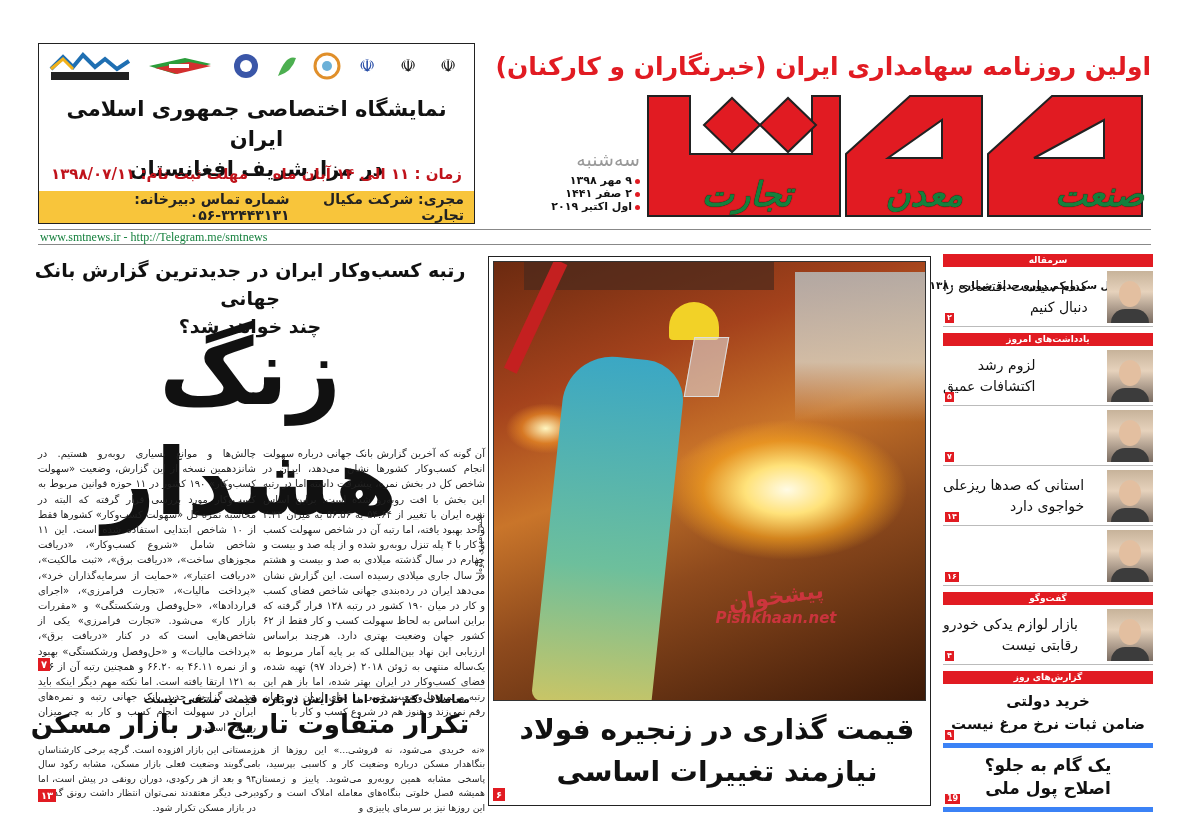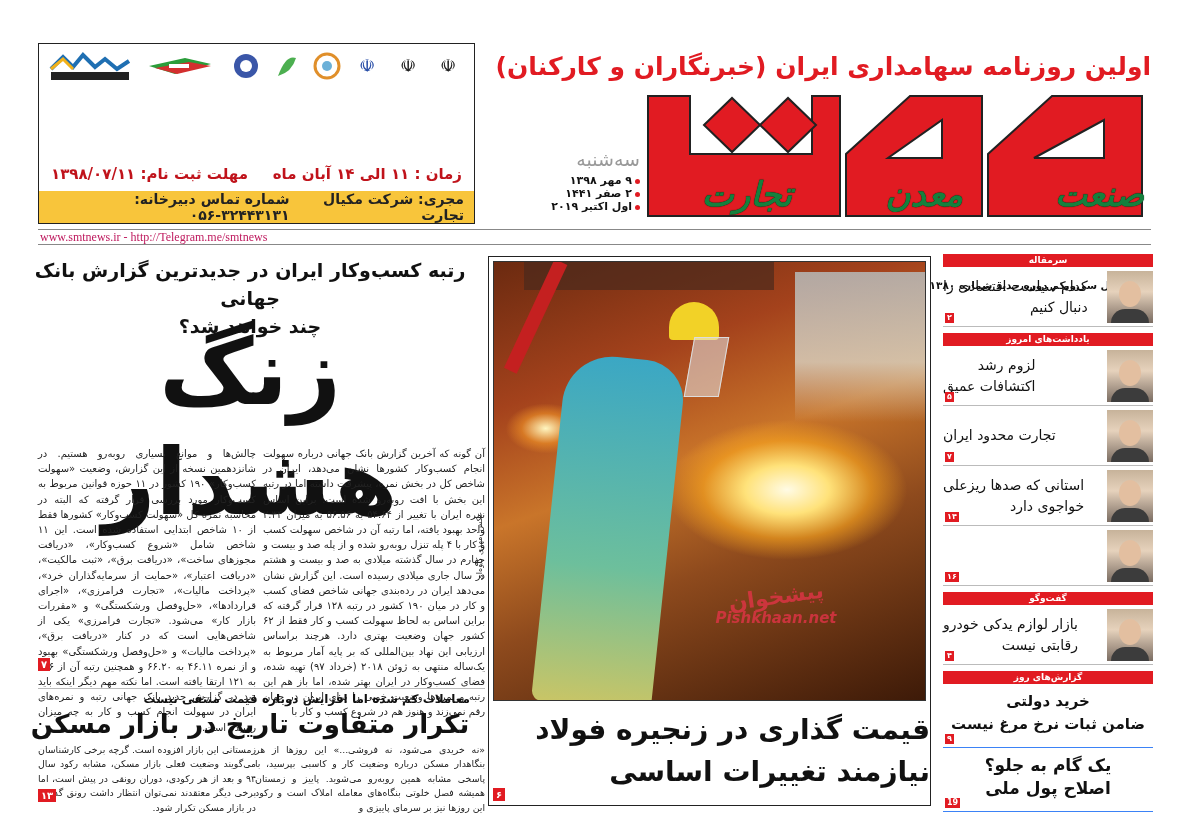--- a/index.html
+++ b/index.html
@@ -28,21 +28,21 @@
   .ad-logo.wide { width: 90px; }
   .ad-title { position: absolute; top: 50px; left: 0; right: 0; text-align: center; font: bold 21px "DejaVu Sans", sans-serif; line-height: 30px; color: #111; }
   .ad-row { position: absolute; top: 117px; left: 12px; right: 12px; height: 26px; display: flex; justify-content: space-between; align-items: center; color: #c0131b; font: bold 15px "DejaVu Sans", sans-serif; }
   .ad-foot { position: absolute; left: 0; right: 0; bottom: 0; height: 32px; background: #f8c53b; display: flex; justify-content: space-between; align-items: center; padding: 0 10px; font: bold 14px "DejaVu Sans", sans-serif; color: #222; }
 
   
   .rule-top { position: absolute; left: 38px; right: 40px; top: 229px; height: 1px; background: #888; }
   .rule-bot { position: absolute; left: 38px; right: 40px; top: 244px; height: 1px; background: #888; }
   .issue-line { position: absolute; right: 56px; top: 231px; font: bold 10.5px "DejaVu Sans", sans-serif; color: #111; white-space: nowrap; margin-top: 48px; }
   .issue-line .dot { display: inline-block; width: 5px; height: 5px; border-radius: 50%; background: #e11b22; margin: 0 3px; vertical-align: middle; }
-  .web-line { position: absolute; left: 40px; top: 230px; direction: ltr; font: 12px "Liberation Serif", serif; color: #be185d; white-space: nowrap; }
+  .web-line { position: absolute; left: 40px; top: 230px; direction: ltr; font: 12px "Liberation Serif", serif; color: #15803d; white-space: nowrap; }
 
   
   .kicker { position: absolute; left: 30px; top: 256px; width: 440px; text-align: center; font: bold 19px "DejaVu Sans", sans-serif; line-height: 28px; }
   .headline { position: absolute; left: 30px; top: 318px; width: 440px; text-align: center; font: bold 92px "DejaVu Sans", sans-serif; line-height: 110px; letter-spacing: -2px; }
   .col-text { position: absolute; font: 10px "DejaVu Sans", sans-serif; line-height: 15.2px; text-align: justify; color: #222; }
   .ct-1 { right: 706px; top: 446px; width: 222px; }
   .ct-2 { left: 38px; top: 446px; width: 218px; }
   .pg-badge { display: inline-block; background: #e11b22; color: #fff; font: bold 10px "DejaVu Sans", sans-serif; padding: 0 3px; line-height: 13px; vertical-align: middle; }
   .badge-main { position: absolute; left: 38px; top: 658px; }
 
@@ -64,34 +64,34 @@
   .photo .wall { position: absolute; right: 0; top: 10px; width: 130px; height: 150px; background: linear-gradient(180deg, #b8c2c4, #d8d3c4 60%, rgba(216,211,196,0)); opacity: 0.8; }
   .photo .beam { position: absolute; left: 30px; top: 0; width: 250px; height: 28px; background: #4a2a1c; opacity: 0.7; }
   .photo .pipe { position: absolute; left: 60px; top: 0; width: 14px; height: 120px; background: #c42020; transform: rotate(25deg); transform-origin: top; }
   .worker-body { position: absolute; left: 55px; top: 95px; width: 120px; height: 350px; background: linear-gradient(180deg, #3ba7c4, #6dbf9c 60%, #c9c566); border-radius: 50px 40px 10px 10px; transform: rotate(6deg); }
   .worker-head { position: absolute; left: 175px; top: 40px; width: 50px; height: 38px; background: #f2d227; border-radius: 25px 25px 4px 4px; }
   .worker-visor { position: absolute; left: 195px; top: 75px; width: 35px; height: 60px; background: rgba(230,230,230,0.55); border: 1px solid #ddd; transform: skewX(-10deg); }
   .watermark { position: absolute; left: 212px; top: 322px; width: 140px; text-align: center; color: #e8334a; opacity: 0.75; direction: ltr; }
   .watermark .wm-fa { font: bold 22px "DejaVu Sans", sans-serif; direction: rtl; transform: rotate(-8deg); }
   .watermark .wm-en { font: italic bold 15px "DejaVu Sans", sans-serif; }
   .photo-credit { position: absolute; left: -14px; top: 345px; font: 8px "DejaVu Sans", sans-serif; color: #222; transform: rotate(-90deg); transform-origin: left top; white-space: nowrap; width: 90px; }
-  .photo-title { position: absolute; left: 15px; right: 0; top: 452px; font: bold 28px "DejaVu Sans", sans-serif; line-height: 42px; }
+  .photo-title { position: absolute; left: 15px; right: 0; top: 452px; text-align: center; font: bold 28px "DejaVu Sans", sans-serif; line-height: 42px; }
   .badge-photo { position: absolute; left: 4px; bottom: 4px; }
 
   
   .sidebar { position: absolute; left: 943px; top: 254px; width: 210px; }
   .sec-head { background: #e11b22; color: #fff; text-align: center; font: bold 9px "DejaVu Sans", sans-serif; height: 13px; line-height: 13px; }
   .item { position: relative; height: 60px; border-bottom: 1px solid #bbb; margin-bottom: 0; }
   .item .avatar { position: absolute; right: 0; top: 4px; width: 46px; height: 52px; background: linear-gradient(180deg, #c7b39a 0%, #e6d2bc 40%, #7a6c62 100%); }
   .item .avatar .face { position: absolute; left: 12px; top: 10px; width: 22px; height: 26px; border-radius: 50%; background: #e3bfa0; }
   .item .avatar .shoulders { position: absolute; left: 4px; bottom: 0; width: 38px; height: 14px; border-radius: 18px 18px 0 0; background: #3c3c3c; }
   .item .itxt { position: absolute; right: 54px; left: 0; top: 0; bottom: 0; display: flex; align-items: center; justify-content: flex-end; text-align: right; font: 14px "DejaVu Sans", sans-serif; line-height: 21px; }
   .item .itxt span { display: block; }
   .item .pg-badge { position: absolute; left: 2px; bottom: 3px; font-size: 8px; line-height: 10px; padding: 0 2px; }
-  .report { position: relative; height: 64px; border-bottom: 1px solid #3b82f6; text-align: center; font: bold 15px "DejaVu Sans", sans-serif; line-height: 23px; padding-top: 6px; }
+  .report { position: relative; height: 64px; border-bottom: 5px solid #3b82f6; text-align: center; font: bold 15px "DejaVu Sans", sans-serif; line-height: 23px; padding-top: 6px; }
   .report .pg-badge { position: absolute; left: 2px; bottom: 3px; font-size: 8px; line-height: 10px; padding: 0 2px; }
 </style>
 </head>
 <body>
 
 <div class="tagline">اولین روزنامه سهامداری ایران (خبرنگاران و کارکنان)</div>
 
 <div class="logo">
   <svg viewBox="0 0 510 128" preserveAspectRatio="none">
 
@@ -159,20 +159,24 @@
         <svg width="24" height="28">
           <text x="12" y="20" text-anchor="middle" font-size="18" fill="#222" font-family="DejaVu Sans">☫</text>
         </svg>
       </div>
     <div class="ad-logo">
         <svg width="24" height="28">
           <text x="12" y="20" text-anchor="middle" font-size="18" fill="#222" font-family="DejaVu Sans">☫</text>
         </svg>
       </div>
   </div>
+  <div class="ad-title">
+    <div>نمایشگاه اختصاصی جمهوری اسلامی ایران</div>
+    <div>در مزارشریف افغانستان</div>
+  </div>
   <div class="ad-row">
     <span>زمان : ۱۱ الی ۱۴ آبان ماه</span>
     <span>مهلت ثبت نام: ۱۳۹۸/۰۷/۱۱</span>
   </div>
   <div class="ad-foot">
     <span>مجری: شرکت مکیال تجارت</span>
     <span>شماره تماس دبیرخانه: ۳۲۴۴۳۱۳۱-۰۵۶</span>
   </div>
 </div>
 
@@ -251,25 +255,20 @@
           <span>اکتشافات عمیق</span>
         </div>
       </div>
     <span class="pg-badge">۵</span>
   </div>
   <div class="item">
     <div class="avatar">
         <div class="face"></div>
         <div class="shoulders"></div>
       </div>
-    <div class="itxt">
-        <div>
-          <span>تجارت محدود ایران</span>
-        </div>
-      </div>
     <span class="pg-badge">۷</span>
   </div>
   <div class="item">
     <div class="avatar">
         <div class="face"></div>
         <div class="shoulders"></div>
       </div>
     <div class="itxt">
         <div>
           <span>استانی که صدها ریزعلی</span>

